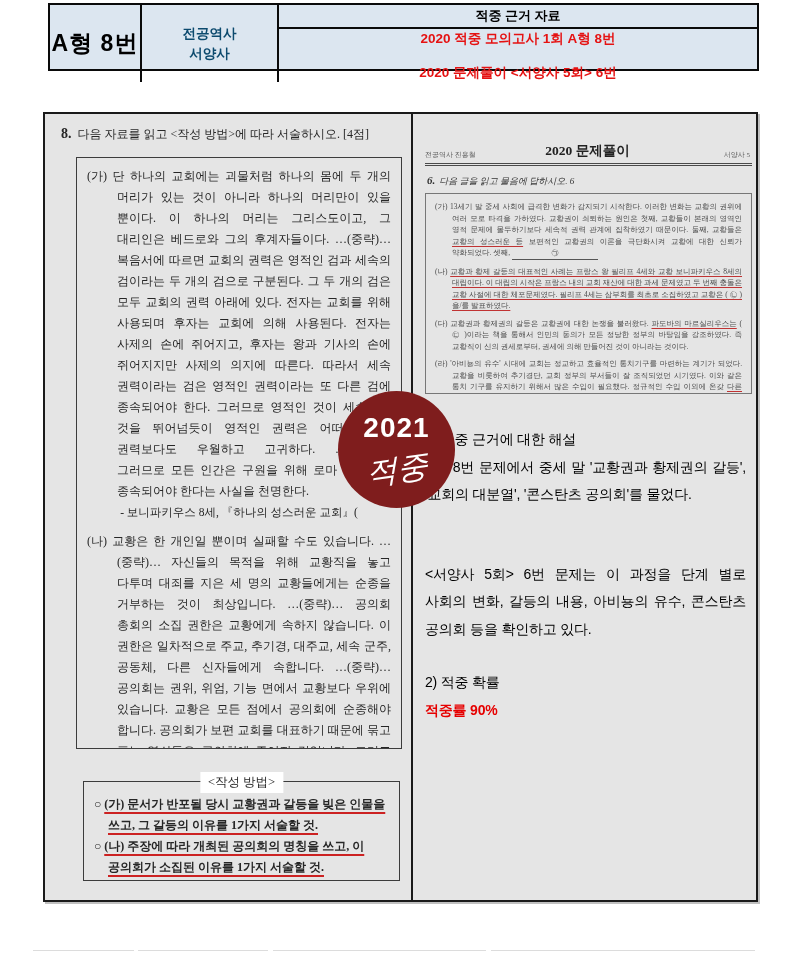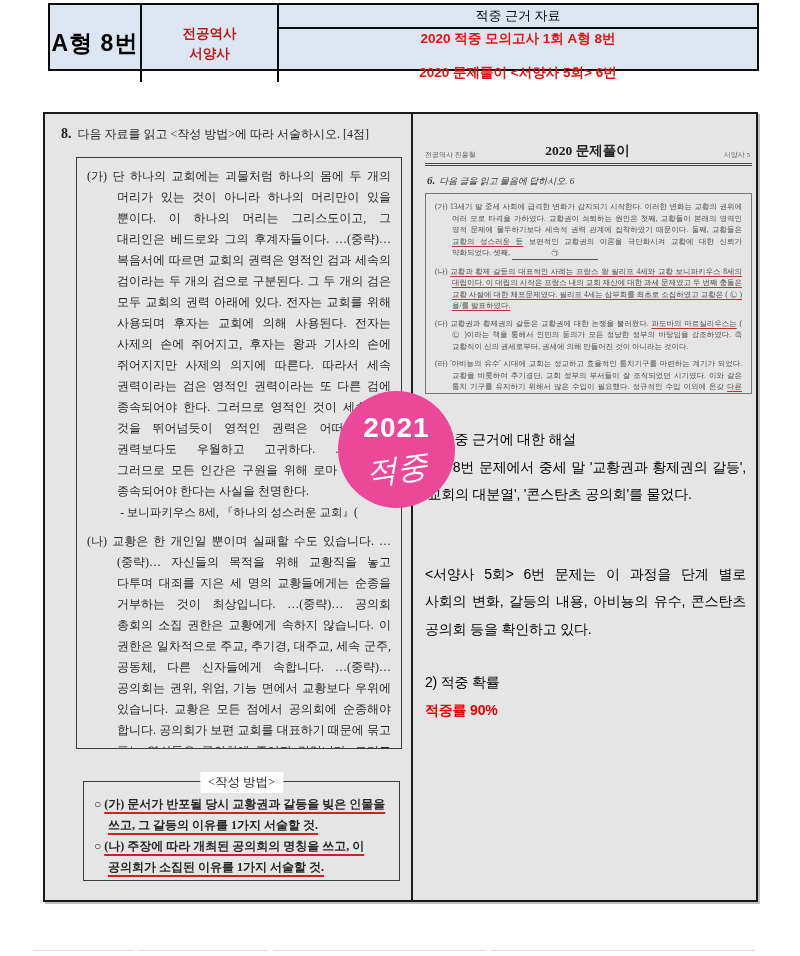--- a/index.html
+++ b/index.html
@@ -7,23 +7,23 @@
         font-family:"Liberation Sans","DejaVu Sans",sans-serif;color:#111;}
 
   
   .hdr{position:absolute;left:48px;top:3px;width:707px;height:64px;
        background:#dce6f0;border:2px solid #0a0a0a;display:grid;
        grid-template-columns:92px 137px auto;}
   .hdr-cell{border-right:2px solid #0a0a0a;display:flex;flex-direction:column;
             align-items:center;justify-content:center;}
   .hdr-cell:last-child{border-right:none;}
   .hdr-examno{font-size:23px;font-weight:700;letter-spacing:1px;color:#000;}
-  .hdr-subject{font-size:13.5px;font-weight:700;line-height:20px;color:#b91c1c;text-align:center;}
+  .hdr-subject{font-size:13.5px;font-weight:700;line-height:20px;color:#0c4a6e;text-align:center;}
   .hdr-evidence{display:flex;flex-direction:column;align-items:stretch;justify-content:flex-start;}
-  .hdr-ev-title{font-size:13px;font-weight:400;text-align:center;color:#000;
+  .hdr-ev-title{font-size:13px;font-weight:700;text-align:center;color:#000;
                 border-bottom:2px solid #0a0a0a;padding:2px 0 2px 0;}
   .hdr-ev-lines{flex:1;display:flex;flex-direction:column;justify-content:center;gap:15px;}
   .hdr-ev-line{font-size:13.5px;font-weight:700;color:#e51212;text-align:center;line-height:19px;}
 
   
   .main{position:absolute;left:43px;top:112px;width:711px;height:786px;
         border:2px solid #1a1a1a;box-shadow:2px 2px 0 rgba(140,140,140,.55);
         display:flex;background:#e5e5e5;}
   .col-left{width:366px;flex:none;padding:8px 0 0 16px;box-sizing:border-box;
             font-family:"Liberation Serif","DejaVu Serif",serif;color:#262626;}
@@ -68,21 +68,21 @@
 
   
   .analysis{padding:20px 10px 0 12px;font-size:14px;line-height:27.5px;color:#000;
             letter-spacing:-0.2px;word-break:keep-all;text-align:justify;}
   .analysis p{margin:0;}
   .an-gap{height:26px;}
   .rate{color:#e60000;font-weight:700;}
 
   
   .badge{position:absolute;left:338px;top:391px;width:117px;height:117px;border-radius:50%;
-         background:#ec4899;z-index:6;display:flex;flex-direction:column;align-items:center;
+         background:#7f1d1d;z-index:6;display:flex;flex-direction:column;align-items:center;
          justify-content:center;color:#fff;gap:9px;}
   .badge-year{font-size:28px;font-weight:600;letter-spacing:1px;line-height:30px;
               font-family:"Liberation Sans","DejaVu Sans",sans-serif;}
   .badge-word{font-size:31px;font-style:italic;transform:rotate(-8deg) skewX(-4deg);
               font-family:"Liberation Serif","DejaVu Serif",serif;line-height:34px;margin-top:1px;}
 
   
   .next-line{position:absolute;left:33px;top:950px;width:722px;height:1px;
              background:linear-gradient(to right,
                #dcdcdc 0 14%, transparent 14% 14.6%,

